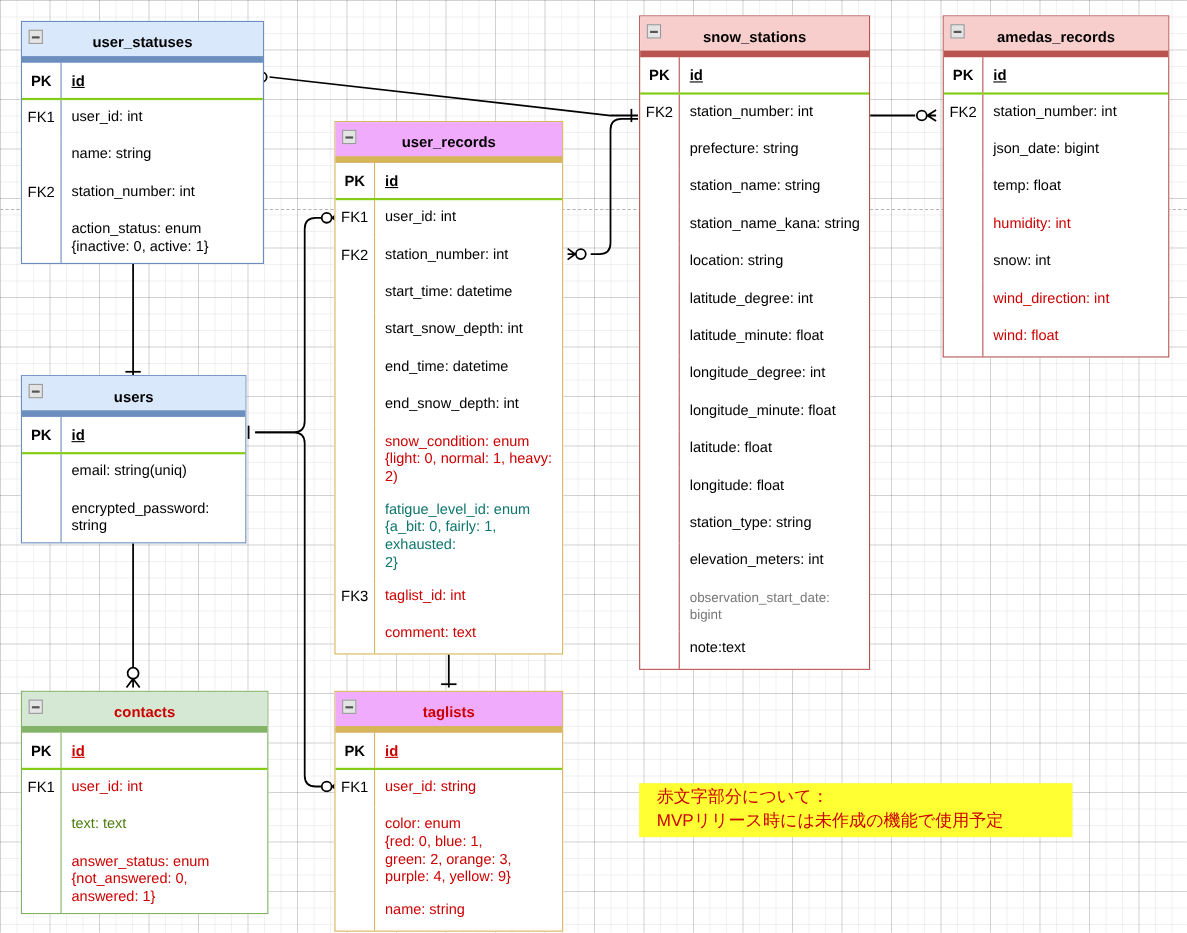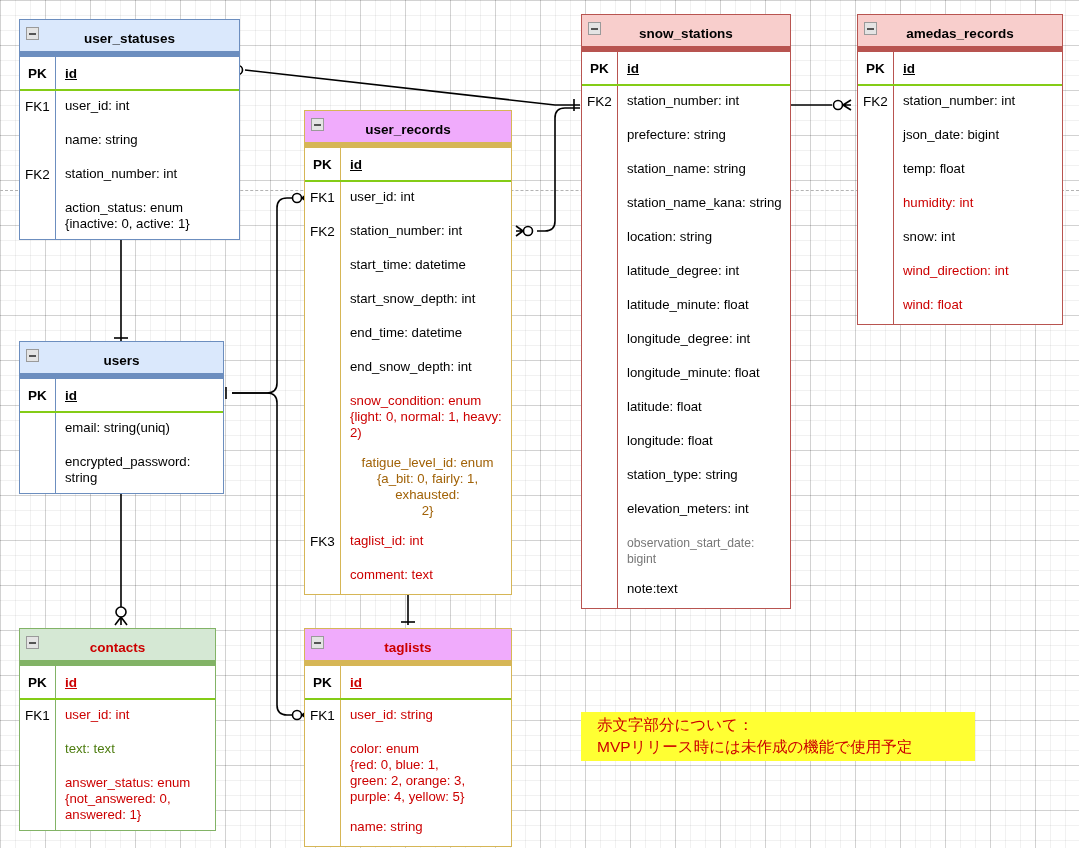--- a/index.html
+++ b/index.html
@@ -276,21 +276,21 @@
         <div class="keycol"></div>
         <div class="attrtext">email: string(uniq)</div>
       </div>
       <div class="attrrow">
         <div class="keycol"></div>
         <div class="attrtext">encrypted_password: string</div>
       </div>
     </div>
   </div>
 
-  <div class="entity e-green" style="left:19px; top:628px; width:197px;">
+  <div class="entity e-green" style="left:19px; top:628px; width:225px;">
     <div class="ttl redtext" style="color:#cc0000;">
       <span class="collapse-icon"></span>
       <span>contacts</span>
     </div>
     <div class="pkrow red">
       <div class="keycol" style="color:#000;">PK</div>
       <div class="pkname" style="color:#cc0000;">id</div>
     </div>
     <div class="attrs">
       <div class="attrrow">
@@ -344,21 +344,21 @@
         <div class="keycol"></div>
         <div class="attrtext">end_snow_depth: int</div>
       </div>
       <div class="attrrow" style="min-height:40px;">
         <div class="keycol"></div>
         <div class="attrtext" style="color:#cc0000;">snow_condition: enum
 {light: 0, normal: 1, heavy: 2)</div>
       </div>
       <div class="attrrow" style="min-height:56px;">
         <div class="keycol"></div>
-        <div class="attrtext" style="color:#a16207;text-align:center;">fatigue_level_id: enum
+        <div class="attrtext" style="color:#0f766e;">fatigue_level_id: enum
 {a_bit: 0, fairly: 1, exhausted:
 2}</div>
       </div>
       <div class="attrrow">
         <div class="keycol">FK3</div>
         <div class="attrtext" style="color:#cc0000;">taglist_id: int</div>
       </div>
       <div class="attrrow">
         <div class="keycol"></div>
         <div class="attrtext" style="color:#cc0000;">comment: text</div>
@@ -378,21 +378,21 @@
     <div class="attrs">
       <div class="attrrow">
         <div class="keycol">FK1</div>
         <div class="attrtext" style="color:#cc0000;">user_id: string</div>
       </div>
       <div class="attrrow" style="min-height:72px;">
         <div class="keycol"></div>
         <div class="attrtext" style="color:#cc0000;">color: enum
 {red: 0, blue: 1,
 green: 2, orange: 3,
-purple: 4, yellow: 5}</div>
+purple: 4, yellow: 9}</div>
       </div>
       <div class="attrrow">
         <div class="keycol"></div>
         <div class="attrtext" style="color:#cc0000;">name: string</div>
       </div>
     </div>
   </div>
 
   <div class="entity e-red" style="left:581px; top:14px; width:210px;">
     <div class="ttl">

